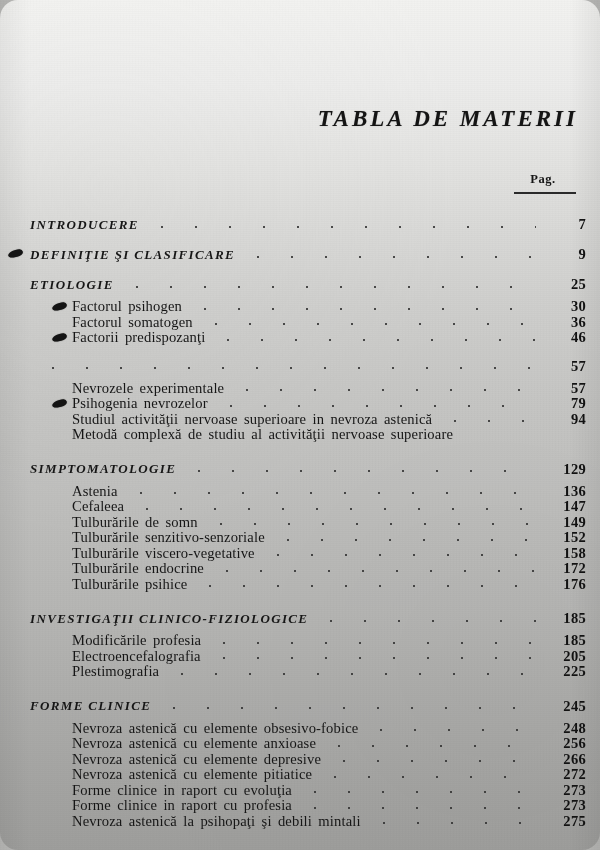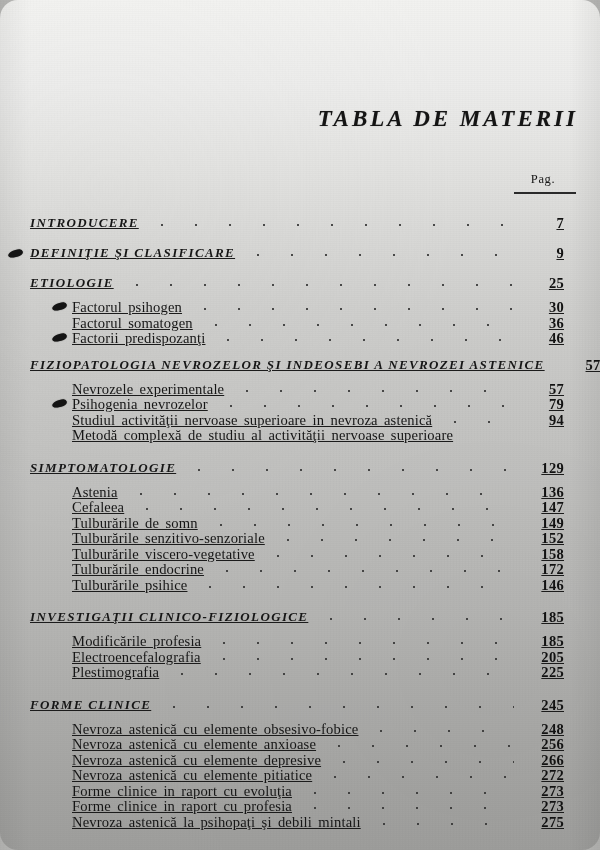--- a/index.html
+++ b/index.html
@@ -70,44 +70,43 @@
     color:#141414;
     white-space:nowrap;
     text-shadow:0 0 1px rgba(0,0,0,.35);
   }
   .pag-head {
     position:absolute;
     top:172px; left:520px;
     width:46px;
     text-align:center;
     font-size:12.5px;
-    font-weight:400;
+    font-weight:700;
     letter-spacing:.6px;
     color:#161616;
   }
   .pag-rule {
     position:absolute;
     top:192px; left:514px;
     width:62px; height:2px;
     background:#2a2a2a;
   }
 
   
   #toc {
     position:absolute;
     top:215px; left:0; right:0;
   }
 
   .row {
     position:relative;
     display:flex;
-    align-items:flex-start;
+    align-items:center;
     height:16px;
-    padding-right:36px;
-    text-decoration:underline;
+    padding-right:14px;
   }
 
   .label {
     white-space:nowrap;
     flex:0 0 auto;
     position:relative;
     z-index:2;
   }
 
   
@@ -233,21 +232,20 @@
           <span class="pg">36</span>
         </div>
         <div class="row item">
           <span class="mark"></span>
           <span class="label">Factorii  predispozanţi</span>
           <span class="leader"></span>
           <span class="pg">46</span>
         </div>
         <div class="gap-md"></div>
         <div class="row section">
-          <span class="label">FIZIOPATOLOGIA  NEVROZELOR  ŞI  INDEOSEBI  A  NEVROZEI  ASTENICE</span>
           <span class="leader"></span>
           <span class="pg">57</span>
         </div>
         <div class="gap-sm"></div>
         <div class="row item">
           <span class="label">Nevrozele experimentale</span>
           <span class="leader"></span>
           <span class="pg">57</span>
         </div>
         <div class="row item">
@@ -299,21 +297,21 @@
           <span class="pg">158</span>
         </div>
         <div class="row item">
           <span class="label">Tulburările  endocrine</span>
           <span class="leader"></span>
           <span class="pg">172</span>
         </div>
         <div class="row item">
           <span class="label">Tulburările  psihice</span>
           <span class="leader"></span>
-          <span class="pg">146</span>
+          <span class="pg">176</span>
         </div>
         <div class="gap-lg"></div>
         <div class="row section">
           <span class="label">INVESTIGAŢII  CLINICO-FIZIOLOGICE</span>
           <span class="leader"></span>
           <span class="pg">185</span>
         </div>
         <div class="gap-sm"></div>
         <div class="row item">
           <span class="label">Modificările  profesia</span>

